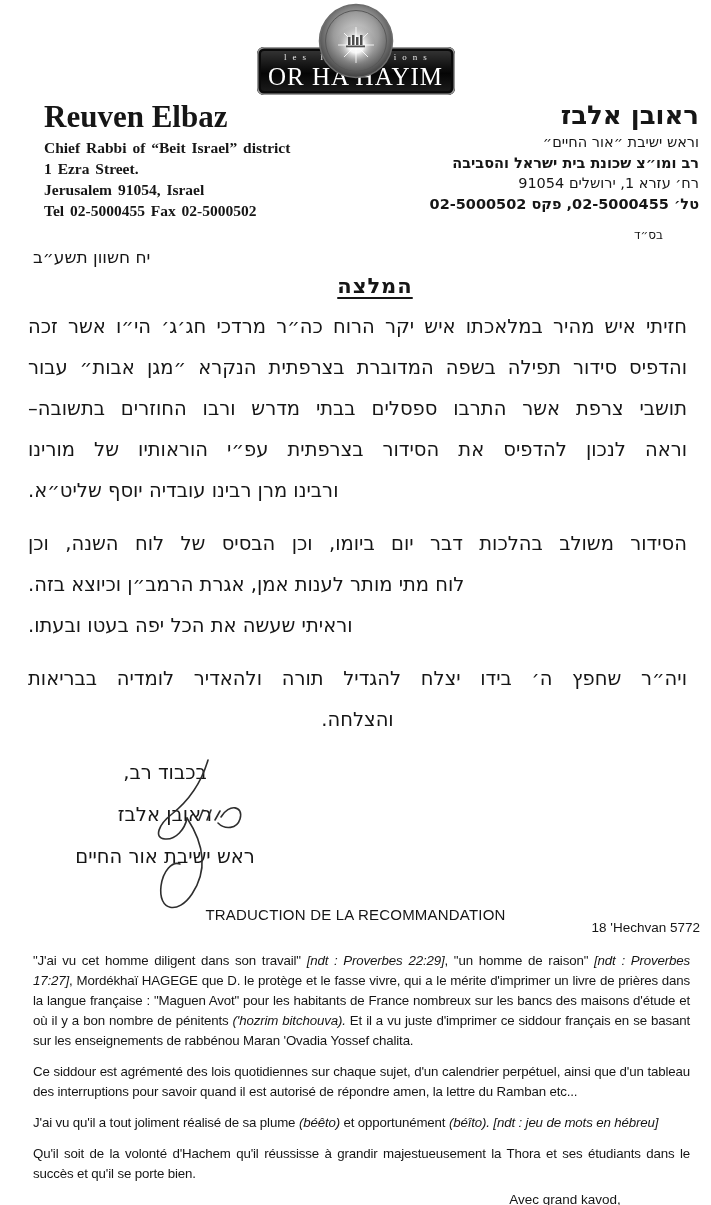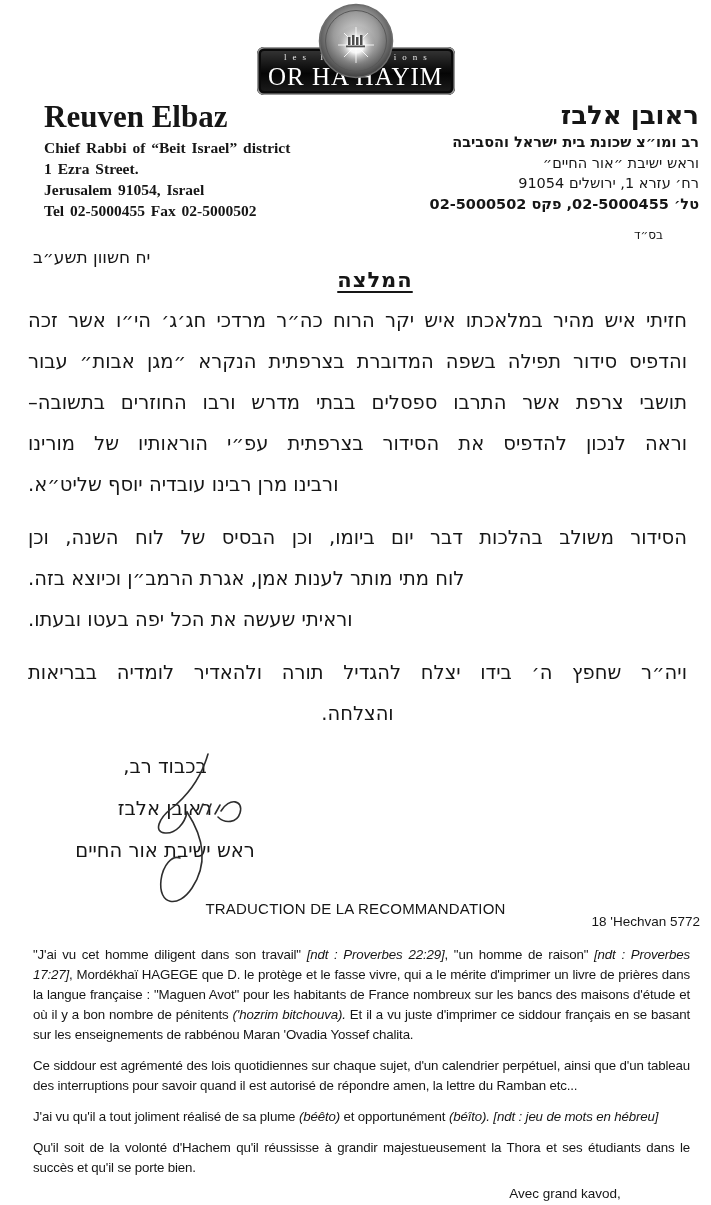--- a/index.html
+++ b/index.html
@@ -28,21 +28,21 @@
   .right-block{direction:rtl;text-align:right;padding-left:12px;padding-right:12px;
                font-family:"DejaVu Sans",sans-serif;}
   .right-block .name{font-size:26px;line-height:30px;font-weight:bold;margin-bottom:2px;}
   .right-block .line{font-size:14.5px;line-height:20.5px;}
   .right-block .b{font-weight:bold;}
 
   .besd{direction:rtl;text-align:right;padding-right:48px;font-size:12px;line-height:20px;
         margin-top:4px;font-family:"DejaVu Sans",sans-serif;}
   .hdate{padding-left:33px;font-size:17px;line-height:22px;margin-top:1px;
          font-family:"DejaVu Sans",sans-serif;}
-  .htitle{text-align:center;font-size:21px;font-weight:bold;
+  .htitle{text-align:center;font-size:21px;font-weight:bold;margin-top:6px;
           text-decoration:underline;text-underline-offset:4px;letter-spacing:1px;
           font-family:"DejaVu Sans",sans-serif;padding-left:39px;}
 
   
   .hebrew-body{direction:rtl;padding:8px 24px 0 28px;font-size:19.5px;
                font-family:"DejaVu Sans",sans-serif;}
   .hp{margin:0 0 12px 0;}
   .hline{line-height:41px;}
   .hline.justify{text-align:justify;text-align-last:justify;}
   .hline.right{text-align:left;}
@@ -114,22 +114,22 @@
   <div class="cols">
     <div class="left-block">
       <div class="name">Reuven Elbaz</div>
       <div class="line">Chief Rabbi of “Beit Israel” district</div>
       <div class="line">1 Ezra Street.</div>
       <div class="line">Jerusalem 91054, Israel</div>
       <div class="line">Tel 02-5000455  Fax 02-5000502</div>
     </div>
     <div class="right-block">
       <div class="name">ראובן אלבז</div>
+      <div class="line">וראש ישיבת ״אור החיים״</div>
       <div class="line b">רב ומו״צ שכונת בית ישראל והסביבה</div>
-      <div class="line">וראש ישיבת ״אור החיים״</div>
       <div class="line">רח׳ עזרא 1, ירושלים 91054</div>
       <div class="line b">טל׳ 02-5000455, פקס 02-5000502</div>
     </div>
   </div>
 
   <div class="besd">בס״ד</div>
   <div class="hdate">יח חשוון תשע״ב</div>
   <div class="htitle">המלצה</div>
 
   <div class="hebrew-body">

